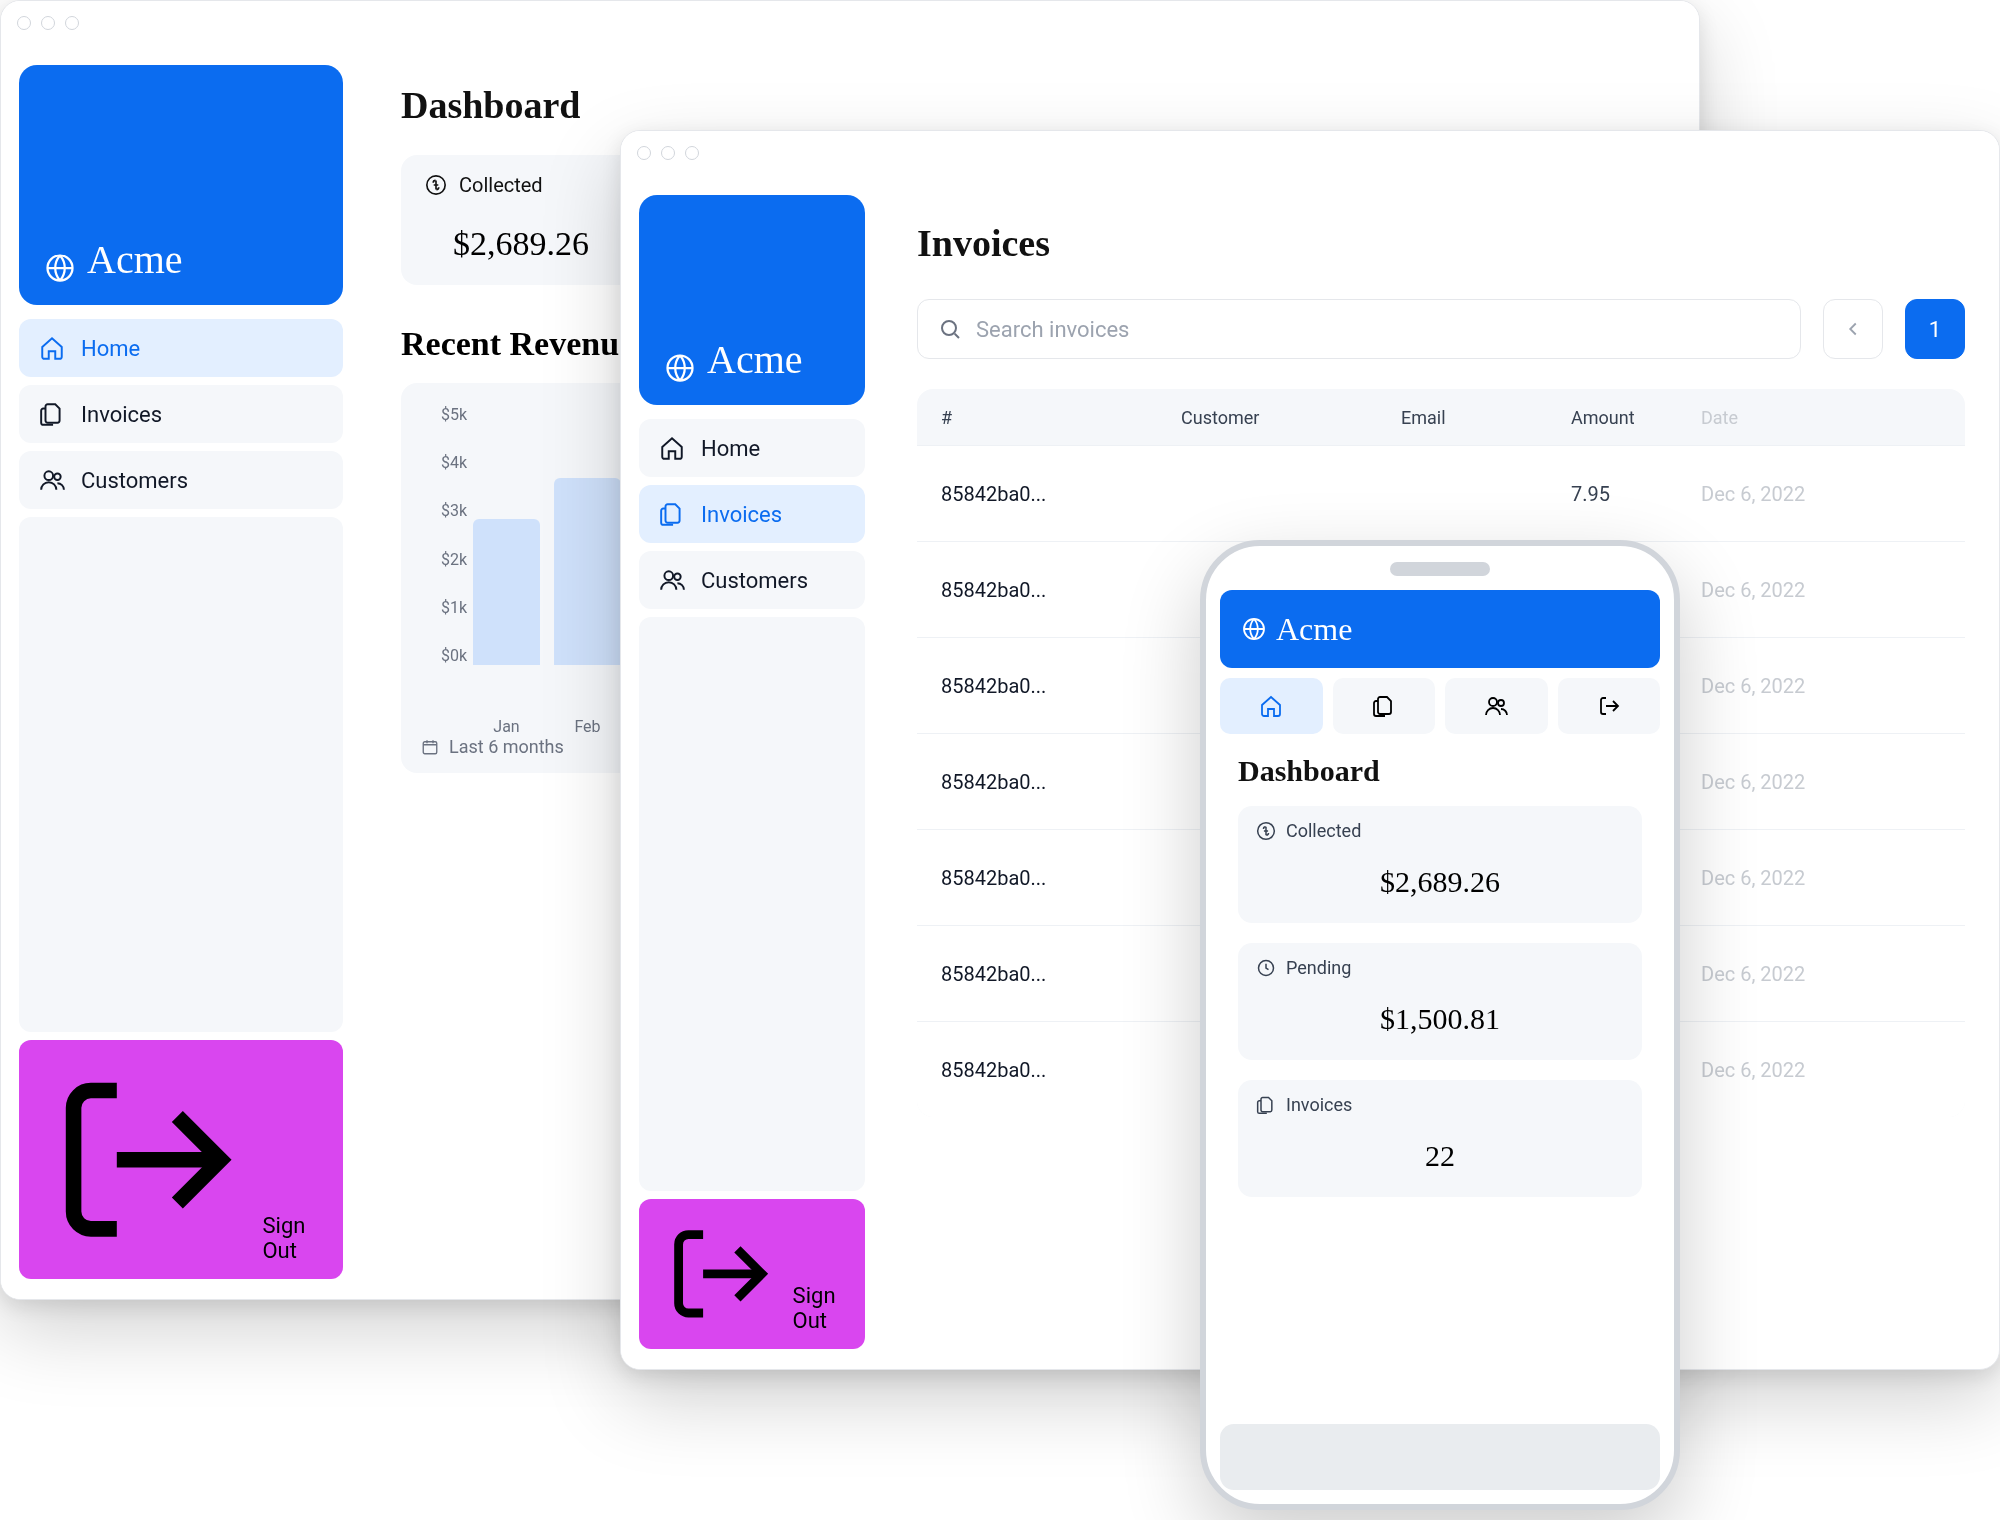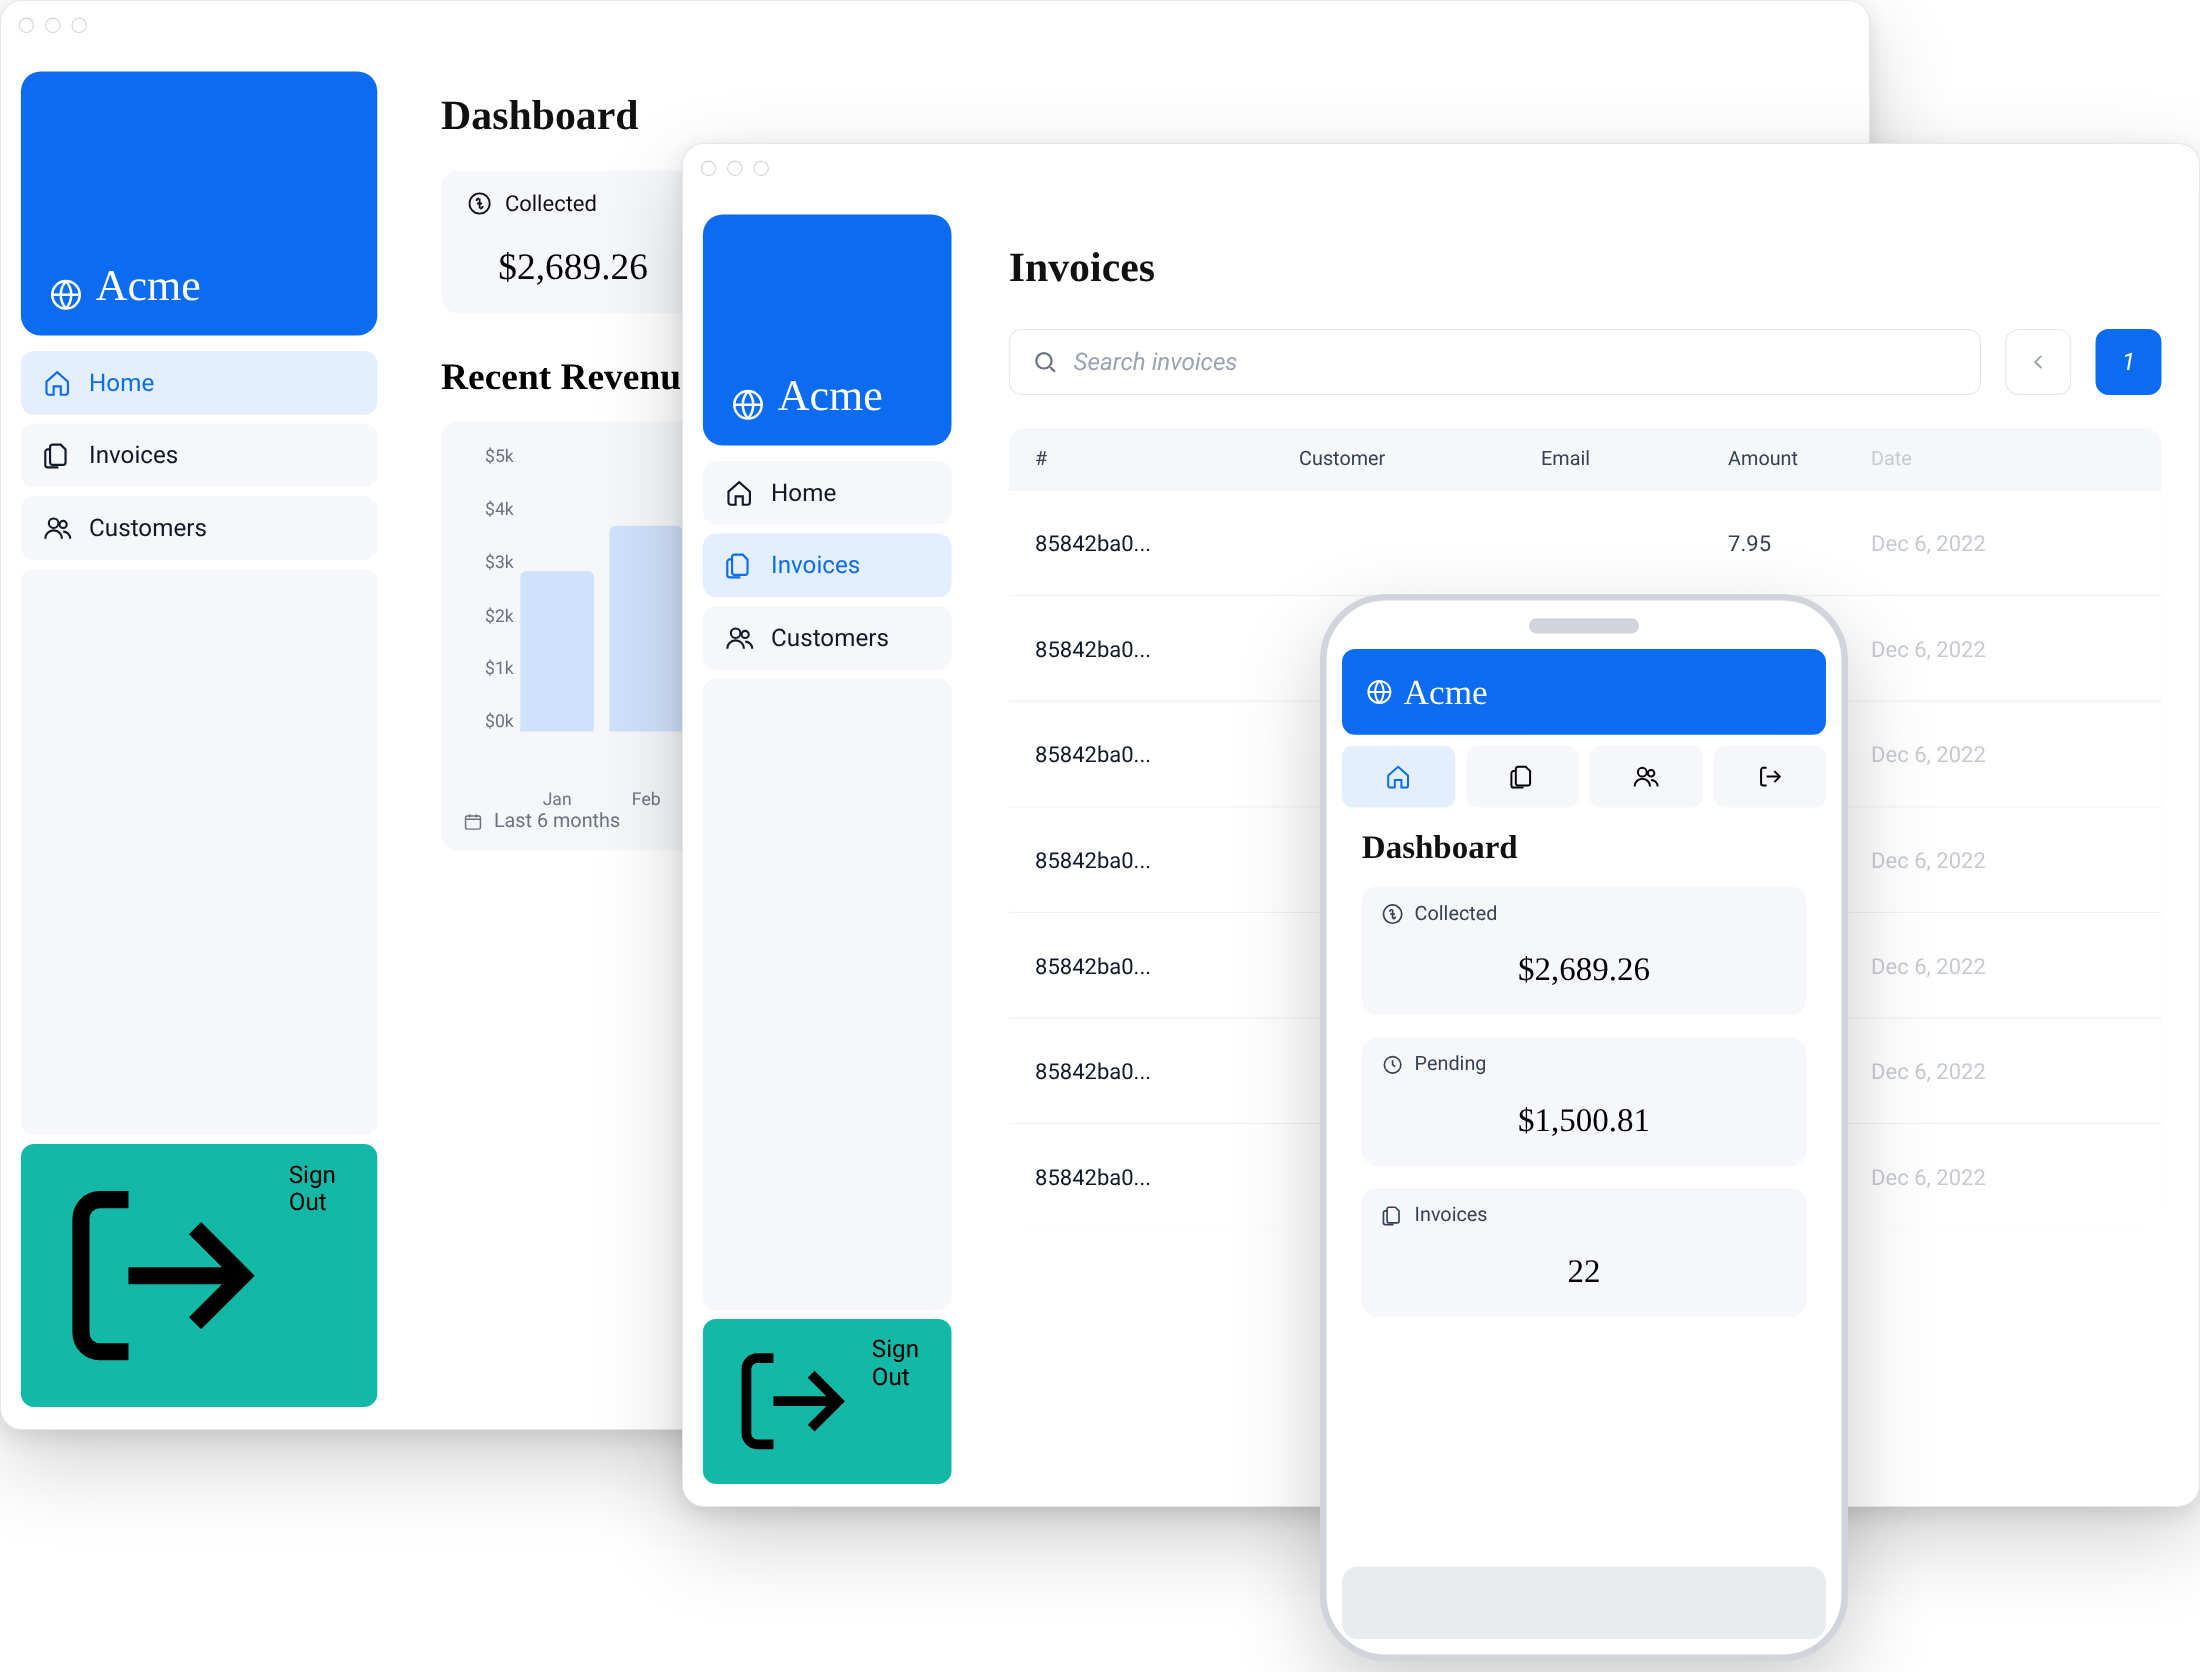--- a/index.html
+++ b/index.html
@@ -58,24 +58,24 @@
     background: #f5f7fa;
     color: #111827;
     font-size: 22px;
     cursor: pointer;
   }
   .nav-item.active { background: #e3efff; color: #0b6cf0; }
   .nav-item svg { width:26px; height:26px; }
   .sidebar-fill { flex:1; background:#f5f7fa; border-radius:12px; margin-top:8px; }
   .signout {
     margin-top: 8px;
-    display:flex; align-items:flex-start; gap:16px;
+    display:flex; align-items:flex-end; gap:16px;
     padding: 16px 20px;
     border-radius: 12px;
-    background:#14b8a6;
+    background:#d946ef;
     font-size:22px;
     cursor:pointer;
   }
 
   
   .w1 { top: 0; left: 0; width: 1700px; height: 1300px; }
   .w1 .sidebar { width: 360px; }
   .w1 .brand-tile { min-height: 240px; }
   .main1 { flex:1; padding: 38px 40px; }
   .page-title { font-family: Georgia, serif; font-size: 38px; margin-bottom: 28px; color:#111; }
@@ -100,21 +100,21 @@
   .x-label { flex:1; text-align:center; font-size:16px; color:#6b7280; }
   .chart-footer { display:flex; align-items:center; gap:10px; color:#6b7280; font-size:18px; }
   .chart-footer svg { width:18px; height:18px; }
 
   
   .w2 { top: 130px; left: 620px; width: 1380px; height: 1240px; }
   .w2 .sidebar { width: 330px; }
   .w2 .brand-tile { min-height: 210px; }
   .main2 { flex:1; padding: 46px 34px 20px; position:relative; }
   .main2 .page-title { font-size: 38px; margin-bottom: 34px; }
-  .search-row { display:flex; align-items:center; gap:22px; margin-bottom:30px;font-style:italic; }
+  .search-row { display:flex; align-items:center; gap:22px; margin-bottom:30px; }
   .search-box {
     flex:1; border:1.5px solid #e5e7eb; border-radius:12px;
     height:60px; display:flex; align-items:center; gap:14px; padding:0 20px;
     font-size:22px; color:#9ca3af;
   }
   .search-box svg { width:24px; height:24px; color:#6b7280; }
   .pager-btn {
     width:60px; height:60px; border:1.5px solid #e5e7eb; border-radius:12px;
     display:flex; align-items:center; justify-content:center; color:#9ca3af;
   }

